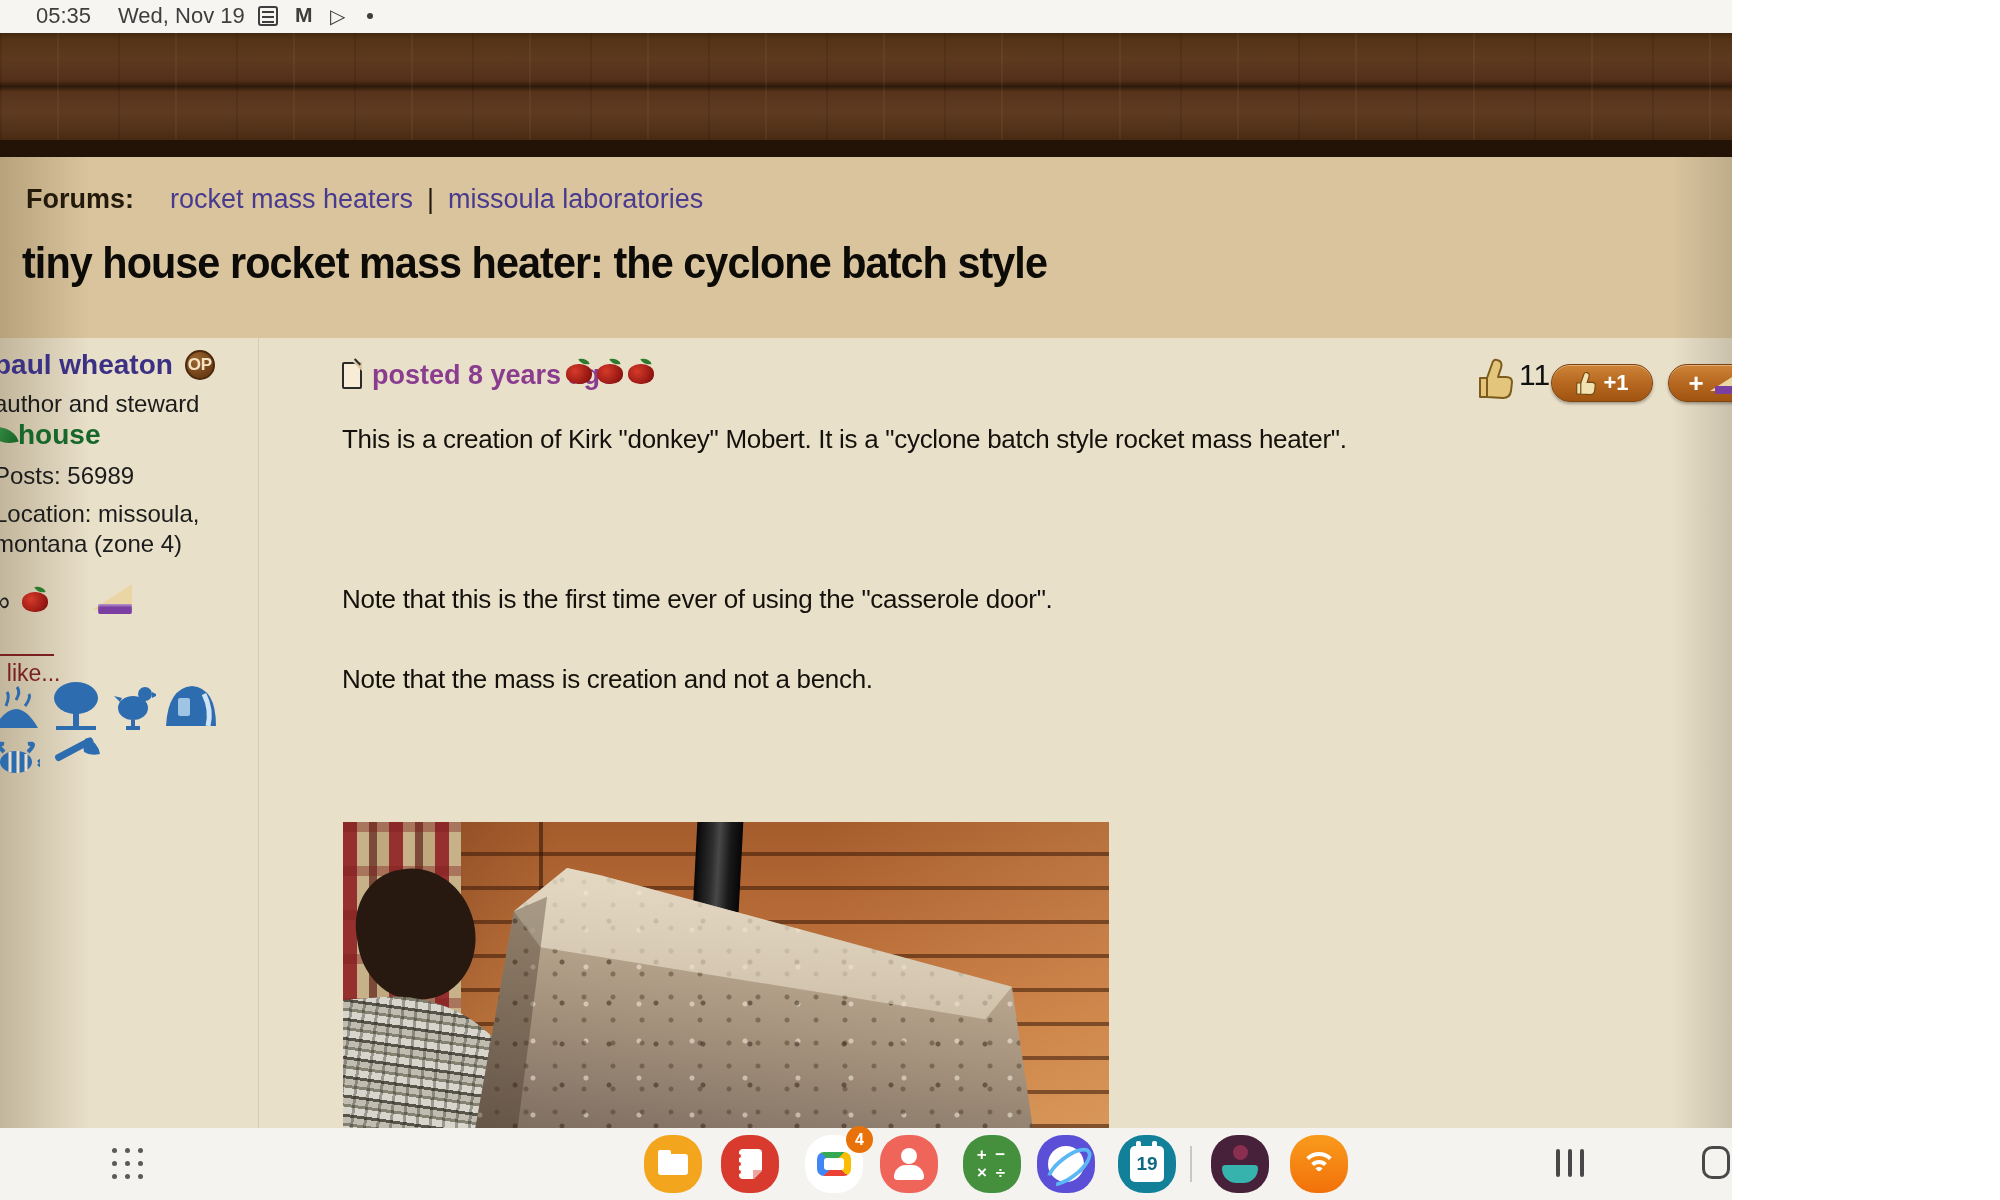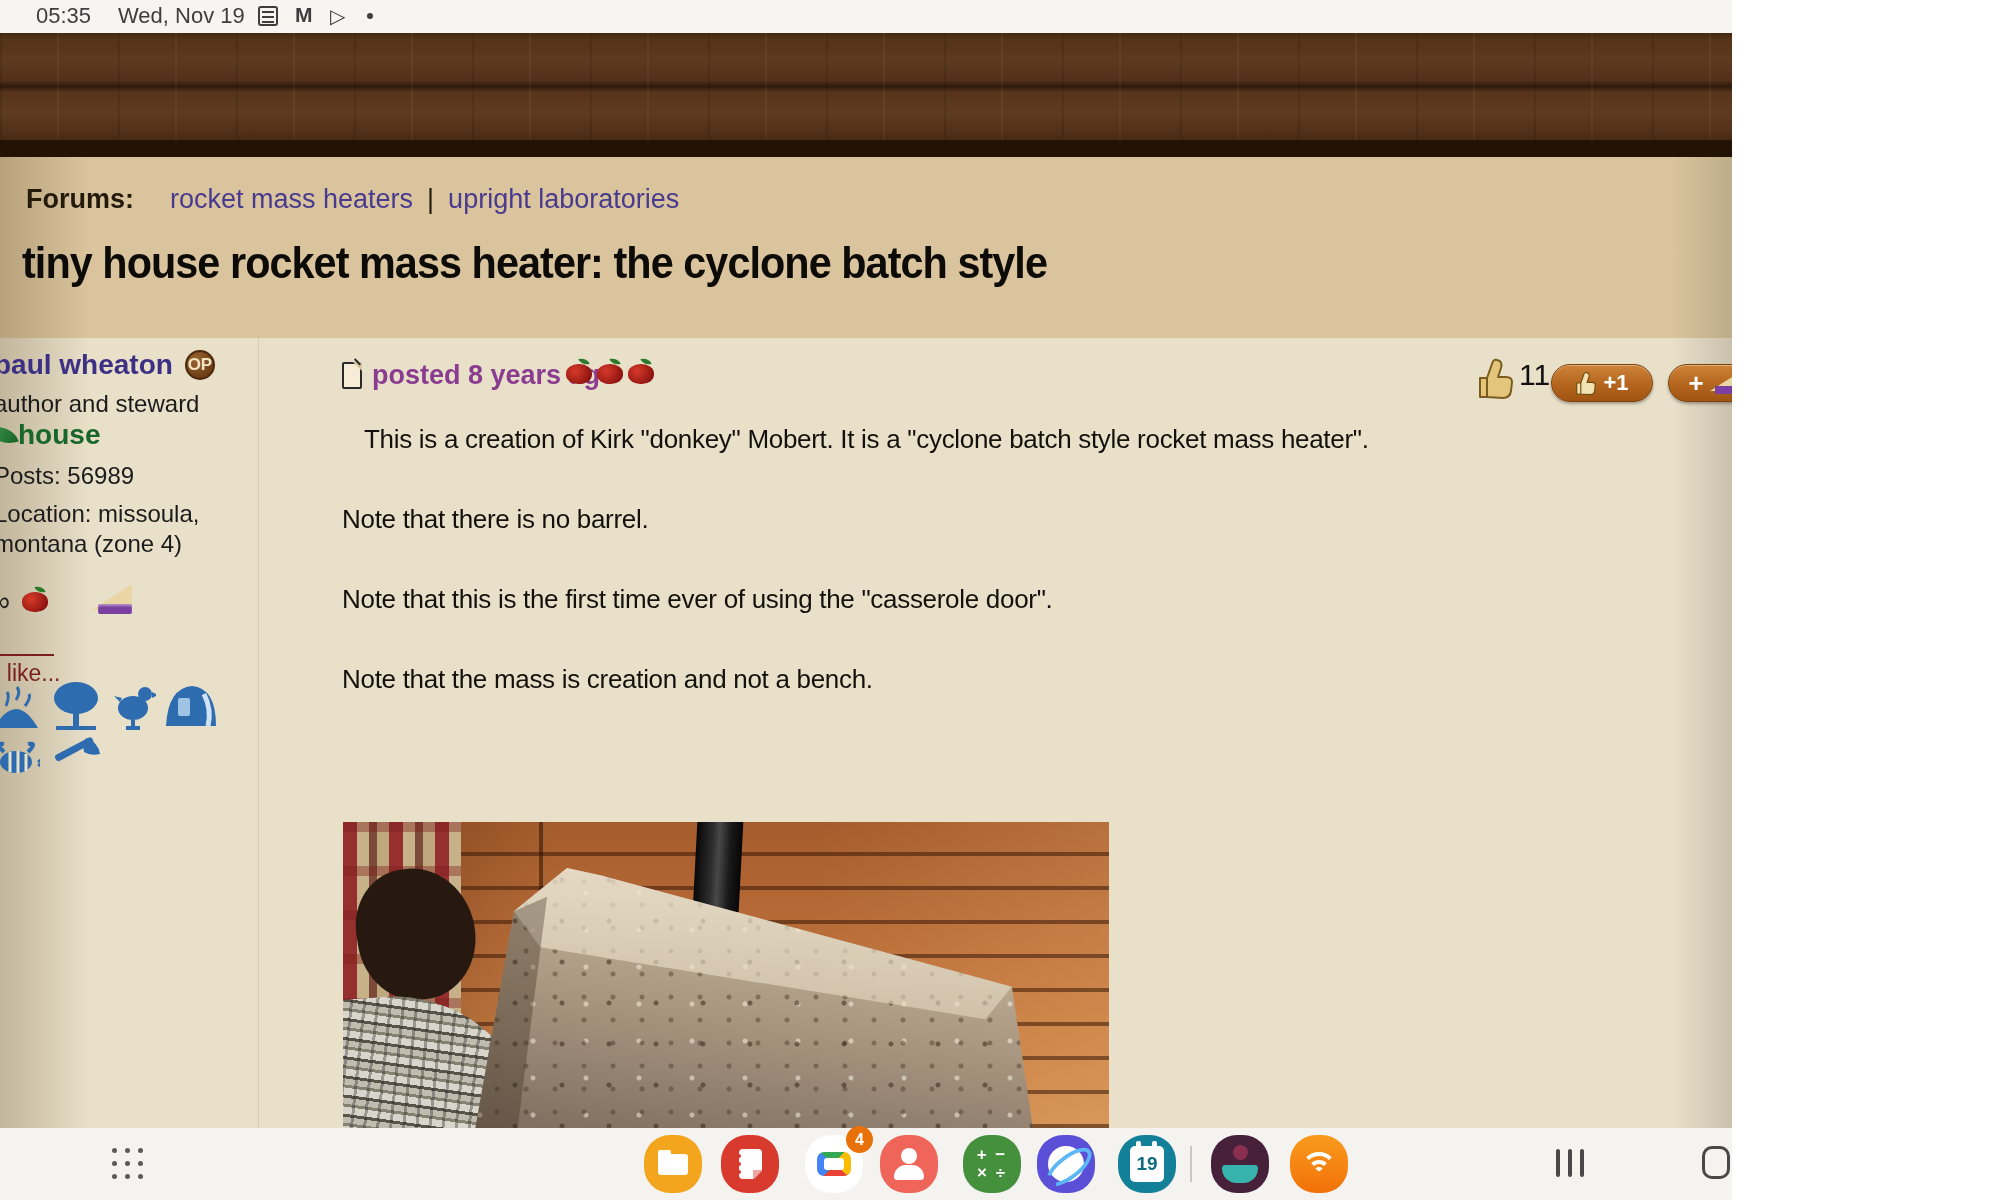--- a/index.html
+++ b/index.html
@@ -218,21 +218,21 @@
   <div class="bg-tan"></div>
   <div class="bg-post"></div>
   <div class="col-divider"></div>
   <div class="vignette-left"></div>
   <div class="vignette-right"></div>
 
   <div class="crumbs">
     <span class="crumb-label">Forums:</span>
     <span class="crumb-link">rocket mass heaters</span>
     <span class="crumb-sep">|</span>
-    <span class="crumb-link">upright laboratories</span>
+    <span class="crumb-link">missoula laboratories</span>
   </div>
   <div class="thread-title">tiny house rocket mass heater: the cyclone batch style</div>
 
   <div class="author-name-row">
     <span class="author-name">paul wheaton</span>
     <span class="op-badge">OP</span>
   </div>
   <div class="author-role">author and steward</div>
   <div class="staff-row">
     <span class="leaf"></span>
@@ -315,22 +315,21 @@
       </span>
     <span>Quote</span>
   </div>
   <div class="pill-btn btn-apple">
     <span class="white-apple"></span>
   </div>
   <div class="pill-btn btn-more">
     <span>•••</span>
   </div>
 
-  <div class="para" style="top:424px;margin-left:22px;">This is a creation of Kirk "donkey" Mobert.  It is a "cyclone batch style rocket mass heater".</div>
-  <div class="para" style="top:504px;">Note that there is no barrel.</div>
+  <div class="para" style="top:424px;">This is a creation of Kirk "donkey" Mobert.  It is a "cyclone batch style rocket mass heater".</div>
   <div class="para" style="top:584px;">Note that this is the first time ever of using the "casserole door".</div>
   <div class="para" style="top:664px;">Note that the mass is creation and not a bench.</div>
 
   <div class="photo">
     <div class="curtain"></div>
     <div class="head-blob"></div>
     <div class="person"></div>
     <div class="pipe"></div>
     <div class="mass"></div>
     <div class="mass-top"></div>

